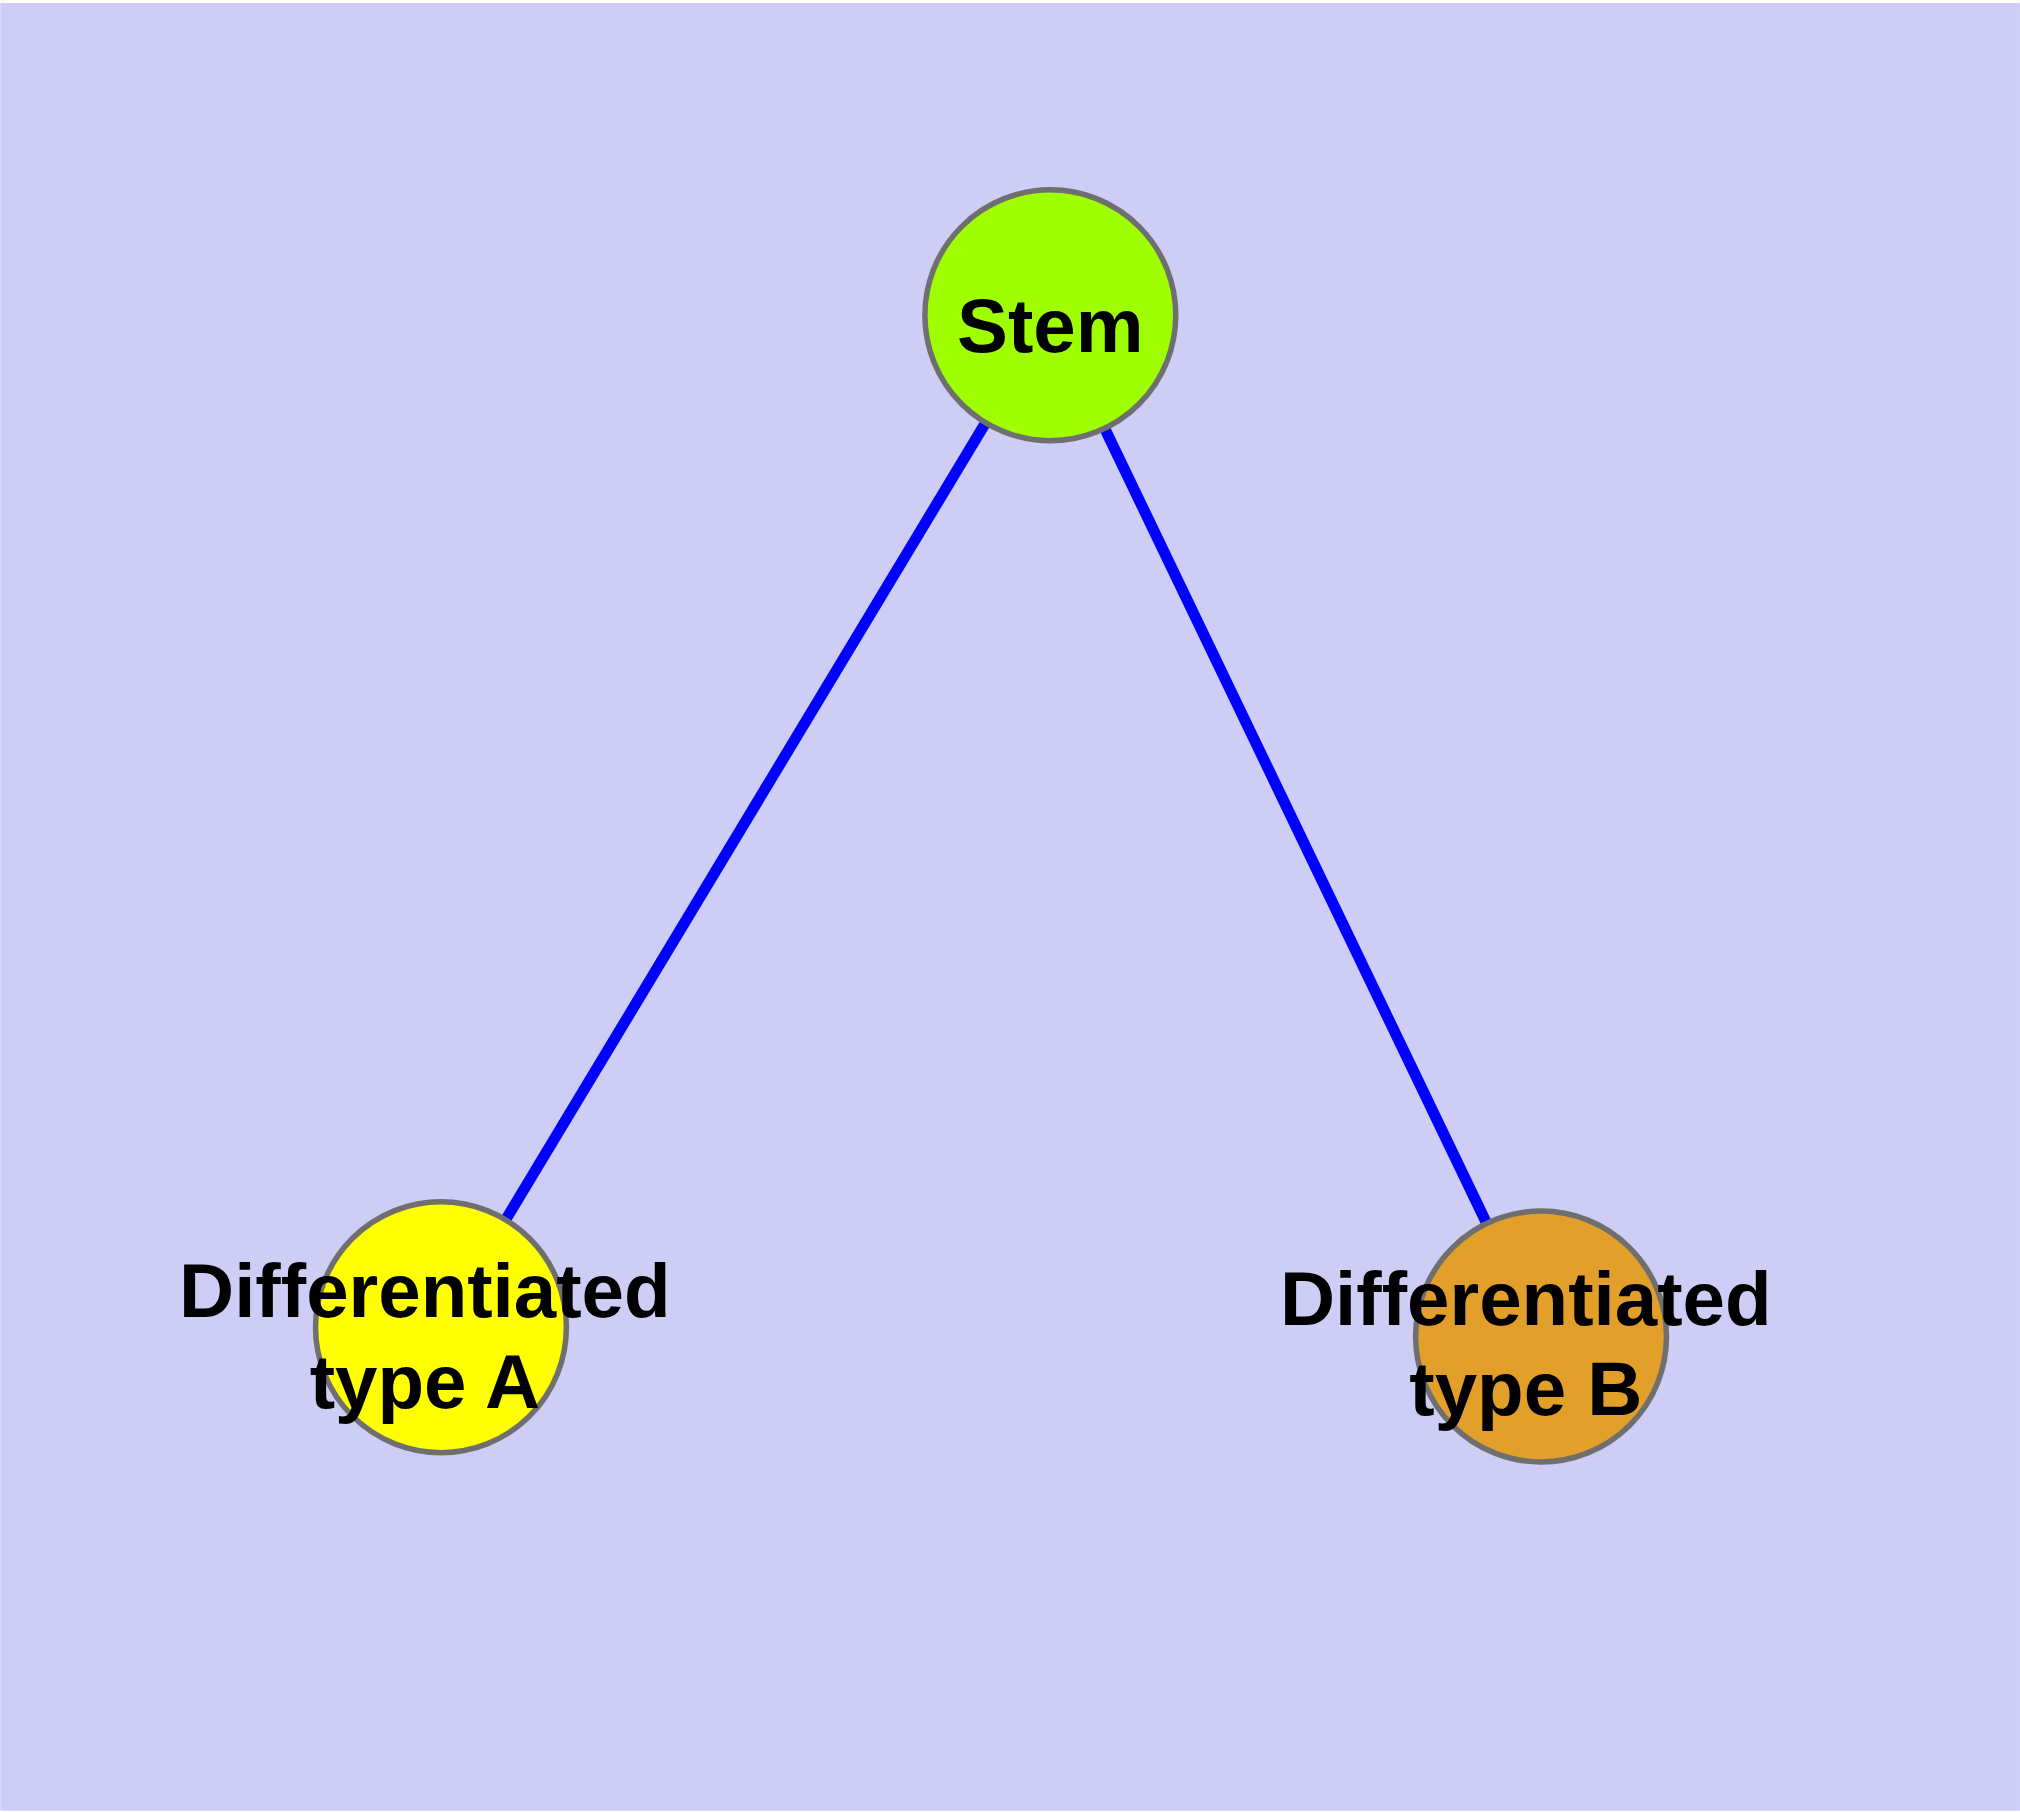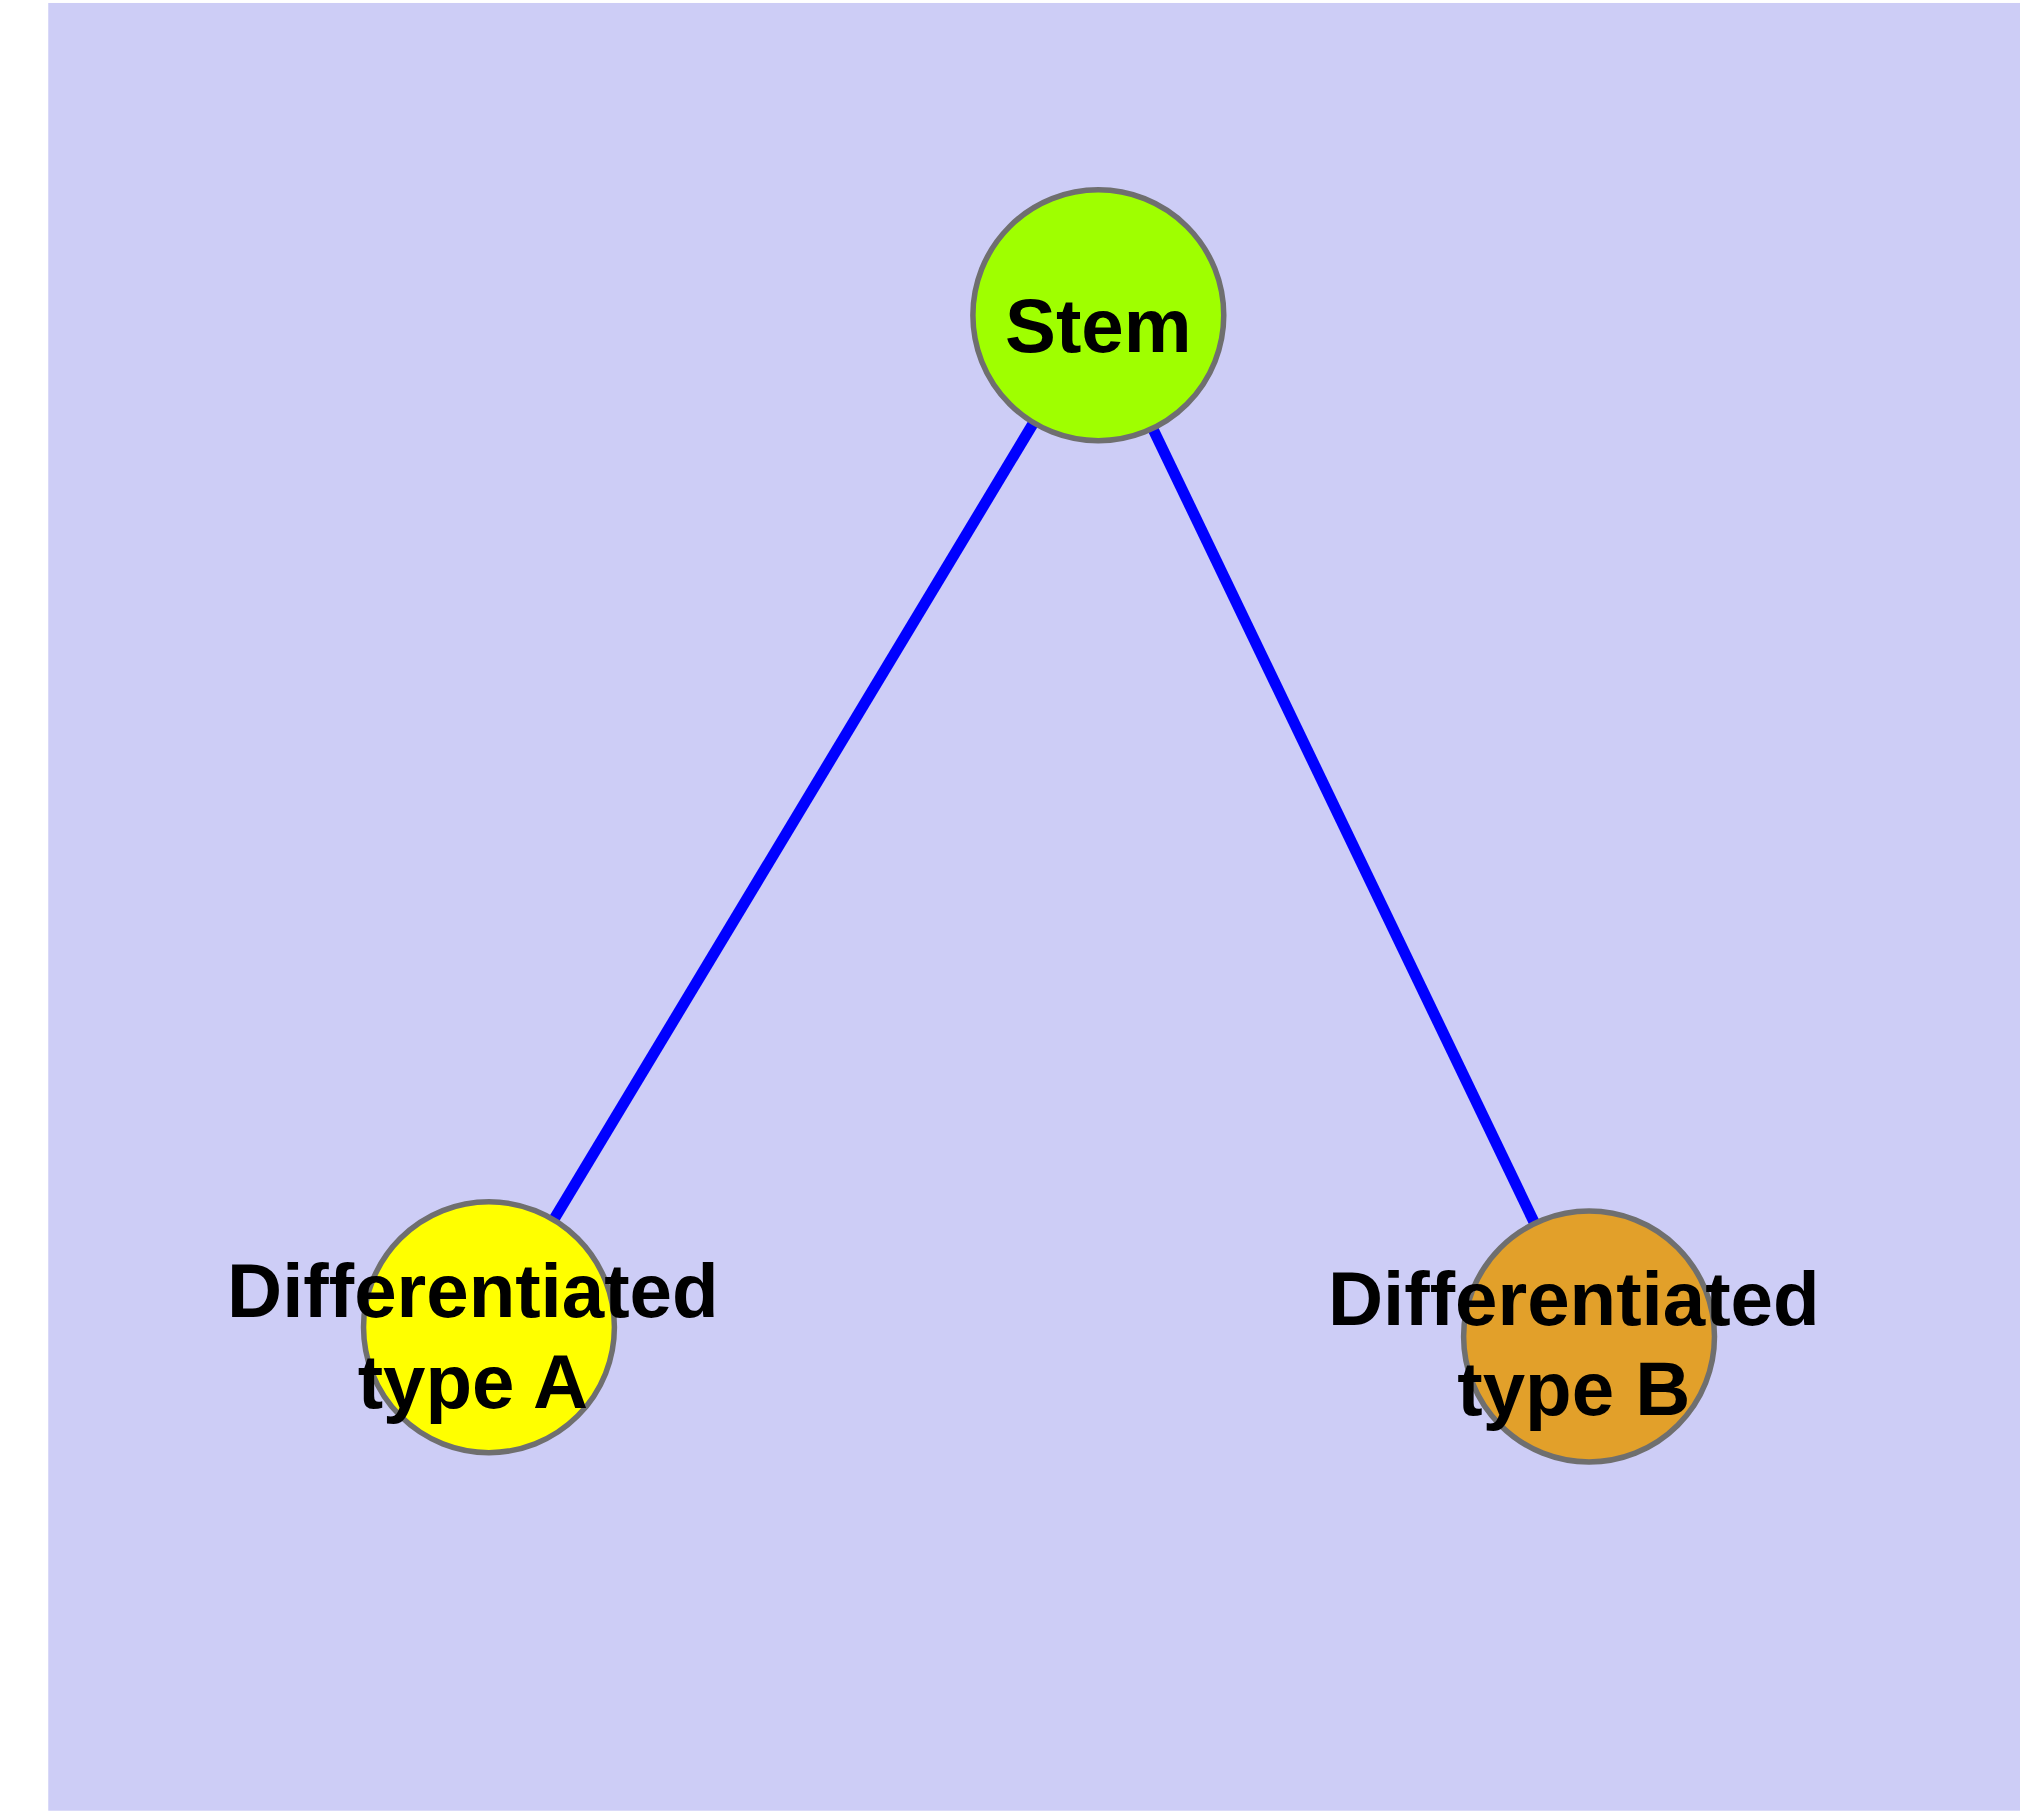--- a/index.html
+++ b/index.html
@@ -10,21 +10,20 @@
     width: 2021px;
     height: 1812px;
     overflow: hidden;
     background: #FFFFFF;
     font-family: "Liberation Sans", sans-serif;
   }
   .diagram {
     position: relative;
     width: 1972px;
     height: 1812px;
-    margin-left: 48px;
   }
   svg.graph {
     position: absolute;
     left: 0;
     top: 0;
     display: block;
   }
   .node-circle {
     stroke-width: 6.5px;
   }

